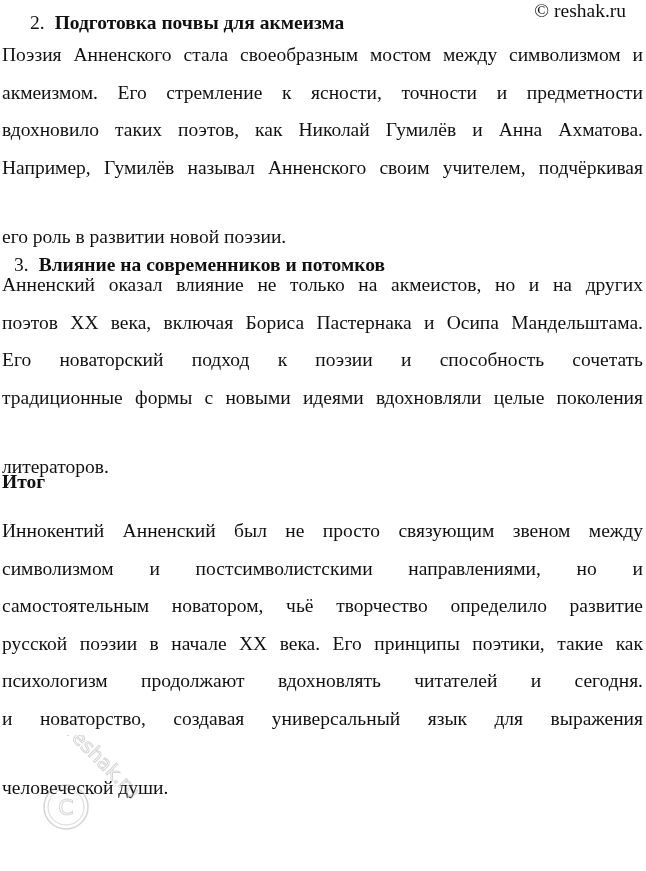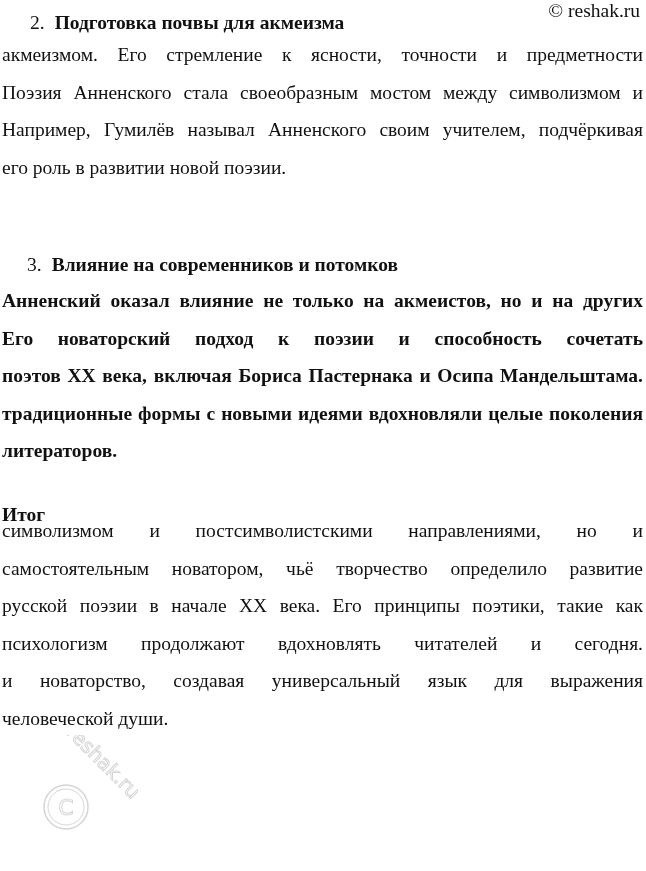--- a/index.html
+++ b/index.html
@@ -7,66 +7,68 @@
       width: 646px; height: 871px; overflow: hidden; position: relative;
       font-family: "Liberation Serif", "DejaVu Serif", serif;
       color: #111111;
     }
     .page { position: absolute; left: 0; top: 0; width: 646px; }
     .heading {
       position: absolute; font-size: 19.5px; font-weight: bold; white-space: nowrap;
     }
     .heading .num { font-weight: normal; margin-right: 10px; }
     .copyright {
-      position: absolute; right: 6px; top: 0px; font-size: 19.5px; white-space: nowrap;
+      position: absolute; right: 20px; top: 0px; font-size: 19.5px; white-space: nowrap;
     }
     .para {
       position: absolute; left: 2px; width: 641px;
       font-size: 19.5px; line-height: 37.5px; text-align: justify;
       text-align-last: left;
     }
     .line { display: block; text-align: justify; text-align-last: justify; white-space: nowrap; }
-    .line.last { text-align-last: left; }
+    .line.last { text-align-last: left; margin-top: 32px; }
     .watermark {
       position: absolute; left: 28px; top: 735px; width: 110px; height: 110px;
       opacity: 0.35; pointer-events: none;
     }
   </style>
 </head>
 <body>
 
 <div class="page">
 
   <div class="heading" style="left:30px; top:12px;">
     <span class="num">2.</span><span>Подготовка почвы для акмеизма</span>
   </div>
   <div class="copyright">© reshak.ru</div>
 
   <div class="para" style="top:36px;">
+    <span class="line">Поэзия Анненского стала своеобразным мостом между символизмом и</span>
     <span class="line">акмеизмом. Его стремление к ясности, точности и предметности</span>
-    <span class="line">Поэзия Анненского стала своеобразным мостом между символизмом и</span>
+    <span class="line">вдохновило таких поэтов, как Николай Гумилёв и Анна Ахматова.</span>
     <span class="line">Например, Гумилёв называл Анненского своим учителем, подчёркивая</span>
     <span class="line last">его роль в развитии новой поэзии.</span>
   </div>
 
-  <div class="heading" style="left:27px; top:254px;">
+  <div class="heading" style="left:14px; top:254px;">
     <span class="num">3.</span><span>Влияние на современников и потомков</span>
   </div>
 
-  <div class="para" style="top:282px;font-weight:bold;">
+  <div class="para" style="top:266px;">
     <span class="line">Анненский оказал влияние не только на акмеистов, но и на других</span>
+    <span class="line">поэтов XX века, включая Бориса Пастернака и Осипа Мандельштама.</span>
     <span class="line">Его новаторский подход к поэзии и способность сочетать</span>
-    <span class="line">поэтов XX века, включая Бориса Пастернака и Осипа Мандельштама.</span>
     <span class="line">традиционные формы с новыми идеями вдохновляли целые поколения</span>
     <span class="line last">литераторов.</span>
   </div>
 
-  <div class="heading" style="left:2px; top:471px;margin-top:33px;">Итог</div>
+  <div class="heading" style="left:2px; top:471px;">Итог</div>
 
   <div class="para" style="top:512px;">
+    <span class="line">Иннокентий Анненский был не просто связующим звеном между</span>
     <span class="line">символизмом и постсимволистскими направлениями, но и</span>
     <span class="line">самостоятельным новатором, чьё творчество определило развитие</span>
     <span class="line">русской поэзии в начале XX века. Его принципы поэтики, такие как</span>
     <span class="line">психологизм продолжают вдохновлять читателей и сегодня.</span>
     <span class="line">и новаторство, создавая универсальный язык для выражения</span>
     <span class="line last">человеческой души.</span>
   </div>
 
   <svg class="watermark" viewBox="0 0 110 110">
     <circle cx="38" cy="72" r="22" fill="none" stroke="#888" stroke-width="1.5"></circle>

